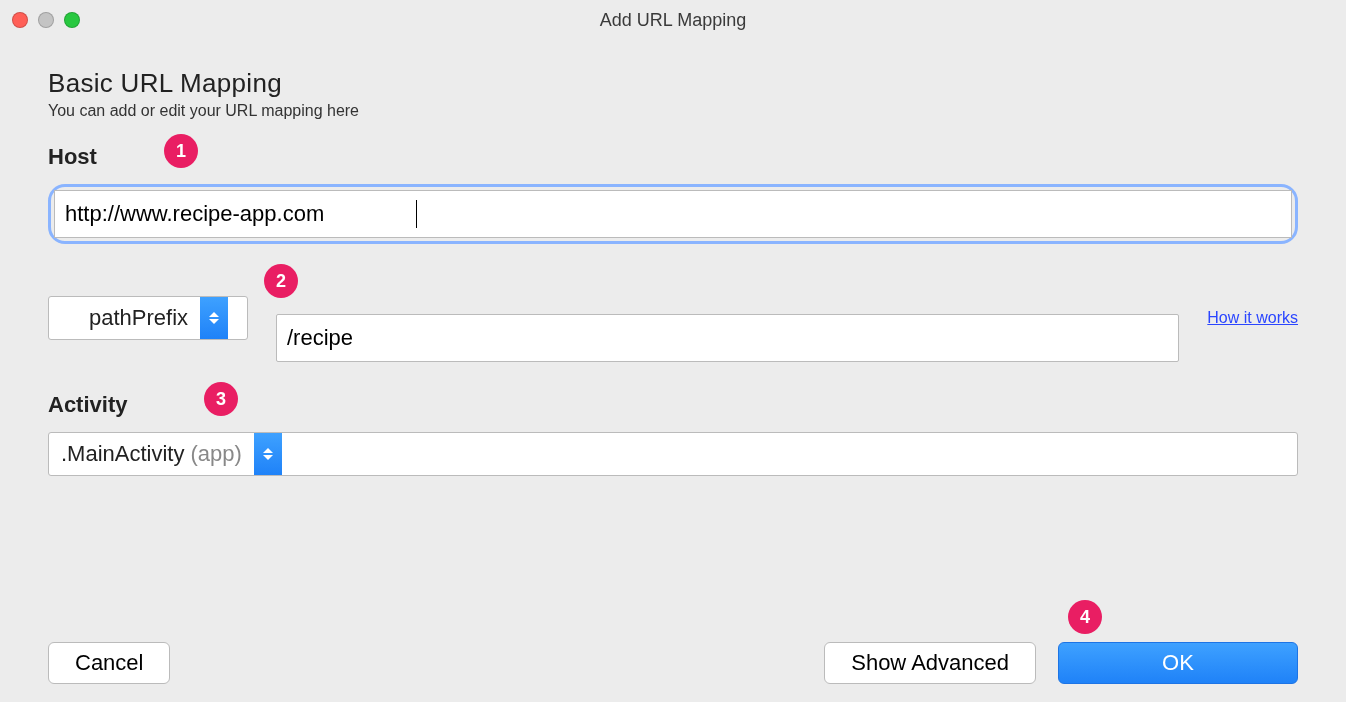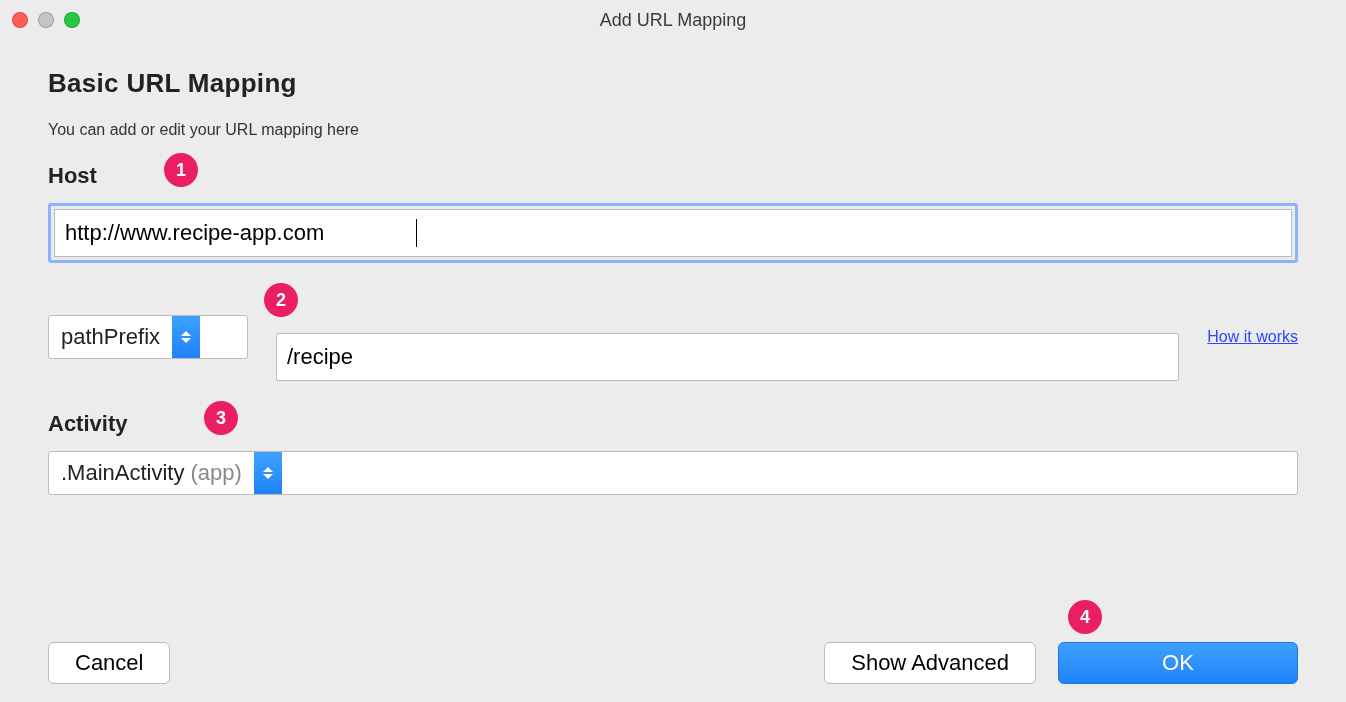--- a/index.html
+++ b/index.html
@@ -31,22 +31,22 @@
     color: #3a3a3a;
     pointer-events: none;
   }
 
   .content {
     padding: 28px 48px 0 48px;
     position: relative;
   }
 
   .heading {
-    font-size: 26px; font-weight: 700; letter-spacing: .3px;
-    margin: 0 0 22px 0;
+    font-size: 26px; font-weight: 400; letter-spacing: .3px;
+    margin: 0 0 3px 0;
   }
   .subheading {
     font-size: 16px; color: #333; margin: 0 0 24px 0;
   }
 
   .group { margin-bottom: 30px; position: relative; }
   .label {
     font-size: 22px; font-weight: 600; margin-bottom: 14px;
   }
 
@@ -88,21 +88,21 @@
     gap: 2px;
   }
   .mac-select .stepper .chev {
     width: 0; height: 0;
     border-left: 5px solid transparent;
     border-right: 5px solid transparent;
   }
   .mac-select .stepper .chev.up   { border-bottom: 5px solid #fff; }
   .mac-select .stepper .chev.down { border-top: 5px solid #fff; }
 
-  .path-select { width: 200px; flex: 0 0 200px; }
+  .path-select { width: 200px; flex: 0 0 200px; padding-left: 28px; }
   .path-input  { flex: 1 1 auto; }
 
   .link {
     color: #2b46ff;
     text-decoration: underline;
     font-size: 16px;
     white-space: nowrap;
   }
 
   .activity-select { width: 100%; }
@@ -166,21 +166,21 @@
 </div>
 
 <div class="content">
 
   <div class="heading">Basic URL Mapping</div>
   <div class="subheading">You can add or edit your URL mapping here</div>
 
   <div class="group">
     <div class="label">Host</div>
     <span class="badge" style="left:116px; top:-10px;">1</span>
-    <div class="focus-ring" style="position:relative;">
+    <div class="focus-ring" style="position:relative;border-radius:17px;">
       <input class="txt" type="text" style="border: 1px solid rgb(187, 187, 187);" value="http://www.recipe-app.com">
       <div class="caret" style="left:365px; top:13px;"></div>
     </div>
   </div>
 
   <div class="group">
     <span class="badge" style="left:216px; top:-10px;">2</span>
     <div class="row">
       <div class="mac-select path-select">
         <div class="sel-text">pathPrefix</div>

